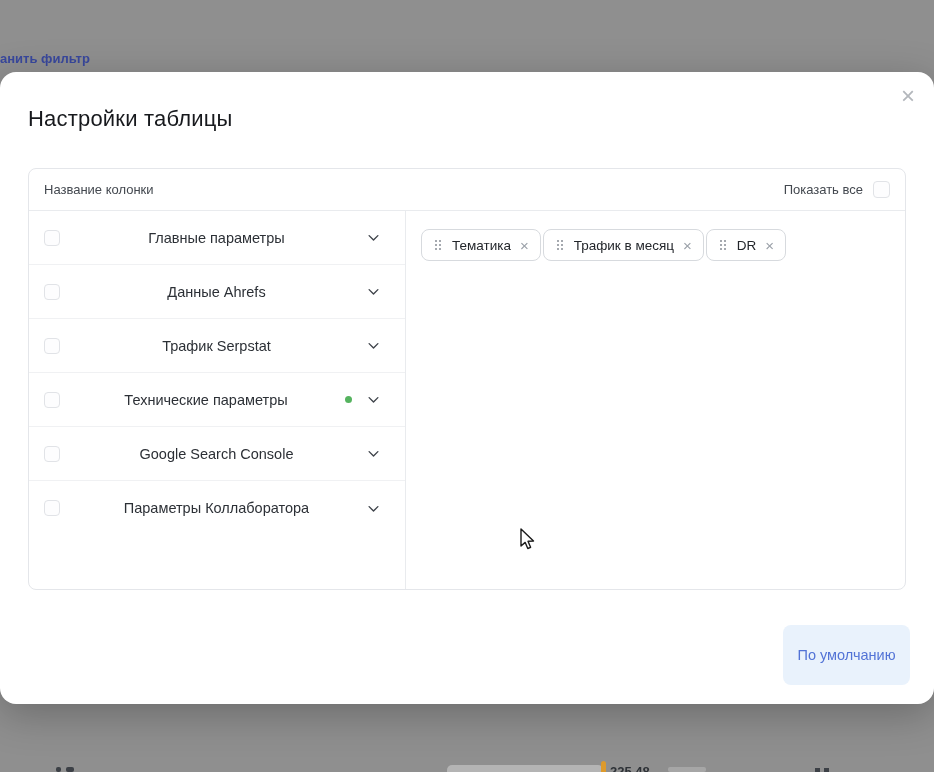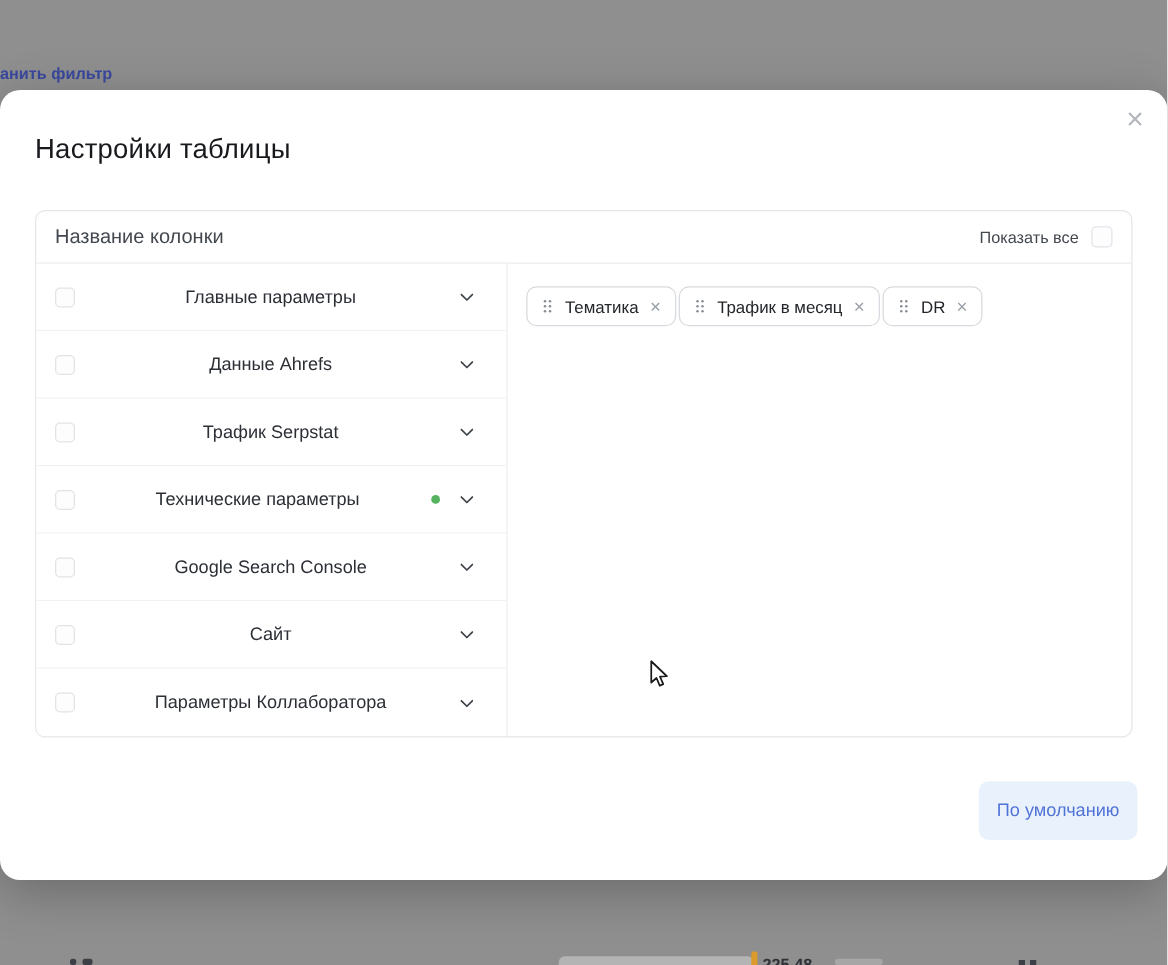--- a/index.html
+++ b/index.html
@@ -22,21 +22,21 @@
   .modal-close { position:absolute; top:82px; right:12px; width:28px; height:28px;
                  display:flex; align-items:center; justify-content:center;
                  font-size:24px; line-height:1; color:#b3b7bc; cursor:pointer; }
   .modal-title { position:absolute; left:28px; top:106px; font-size:22px; font-weight:400; color:#17191d; letter-spacing:.2px; }
 
   
   .panel { position:absolute; left:28px; top:96px; width:878px; height:422px;
            border:1px solid #e4e6ea; border-radius:8px; background:#fff; overflow:hidden; }
   .panel-header { display:flex; align-items:center; justify-content:space-between;
                   height:42px; padding:0 15px; border-bottom:1px solid #e9ebee; }
-  .panel-header-title { font-size:16px; color:#43484f; }
+  .panel-header-title { font-size:13px; color:#43484f; }
   .show-all { display:flex; align-items:center; gap:10px; }
   .show-all-label { font-size:13px; color:#43484f; }
   .checkbox { width:17px; height:17px; border:1px solid #e1e3e7; border-radius:4px; background:#fdfdfe; flex:0 0 auto; cursor:pointer; }
 
   .panel-body { display:flex; height:379px; }
   .category-col { width:377px; border-right:1px solid #e9ebee; }
   .category-row { display:flex; align-items:center; height:54px; padding:0 24px 0 15px;
                   border-bottom:1px solid #f0f1f3; cursor:pointer; background:#fff;text-align:center; }
   .category-row:last-child { border-bottom:none; }
   .category-row .checkbox { width:16px; height:16px; margin-right:7px; }
@@ -48,21 +48,21 @@
   .chips-wrap { display:flex; flex-wrap:wrap; gap:2px; }
   .chip { display:flex; align-items:center; height:32px; padding:0 11px;
           border:1px solid #d7dade; border-radius:8px; background:#fff; gap:9px; }
   .grip { display:grid; grid-template-columns:repeat(2,2px); grid-auto-rows:2px; gap:2px; cursor:grab; padding:2px; }
   .grip i { display:block; background:#878d95; border-radius:50%; }
   .chip-label { font-size:13.5px; color:#23262b; white-space:nowrap; }
   .chip-close { font-size:15px; color:#9aa0a8; cursor:pointer; line-height:1; }
 
   
   .footer { position:absolute; right:24px; top:553px; display:flex; gap:13px; }
-  .btn { height:47px; border:none; border-radius:8px; font-size:14.5px;
+  .btn { height:60px; border:none; border-radius:8px; font-size:14.5px;
          font-family:"Liberation Sans","DejaVu Sans",sans-serif; cursor:pointer; }
   .btn-default { width:127px; background:#e9f2fc; color:#5273d6; }
   .btn-save { width:105px; background:#3b55e0; color:#ffffff; }
 
   .cursor { position:absolute; left:520px; top:528px; pointer-events:none; }
 </style>
 </head>
 <body>
 
 <div class="screen">
@@ -142,29 +142,20 @@
           <div class="category-row">
             <span class="checkbox"></span>
             <span class="category-label">Google Search Console</span>
             <span class="chevron">
               <svg width="15" height="15" viewBox="0 0 24 24" fill="none" stroke="#3e434a" stroke-width="2.2" stroke-linecap="round" stroke-linejoin="round">
                   <path d="M5 9l7 7 7-7"></path>
                 </svg>
             </span>
           </div>
 
-          <div class="category-row">
-            <span class="checkbox"></span>
-            <span class="category-label">Сайт</span>
-            <span class="chevron">
-              <svg width="15" height="15" viewBox="0 0 24 24" fill="none" stroke="#3e434a" stroke-width="2.2" stroke-linecap="round" stroke-linejoin="round">
-                  <path d="M5 9l7 7 7-7"></path>
-                </svg>
-            </span>
-          </div>
 
           <div class="category-row">
             <span class="checkbox"></span>
             <span class="category-label">Параметры Коллабораторa</span>
             <span class="chevron">
               <svg width="15" height="15" viewBox="0 0 24 24" fill="none" stroke="#3e434a" stroke-width="2.2" stroke-linecap="round" stroke-linejoin="round">
                   <path d="M5 9l7 7 7-7"></path>
                 </svg>
             </span>
           </div>

